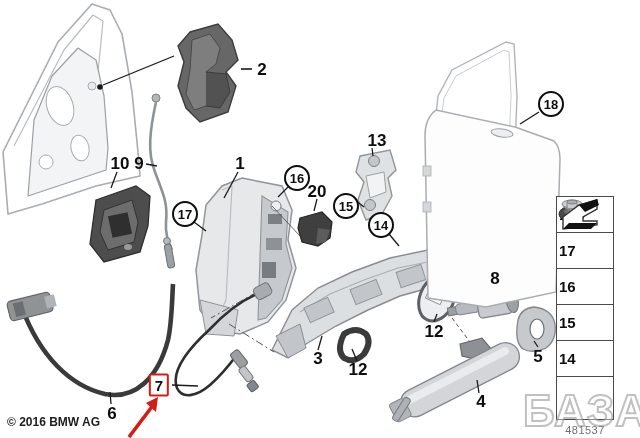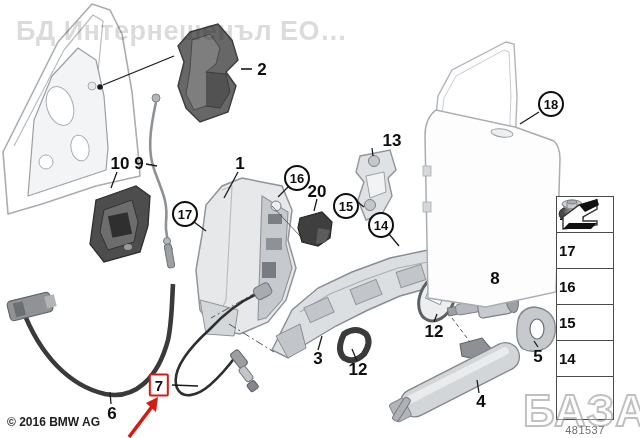--- a/index.html
+++ b/index.html
@@ -214,26 +214,25 @@
     </g>
 
     <g stroke="#1a1a1a" stroke-width="1.3">
       <line x1="194" y1="222" x2="206" y2="231"></line>
       <line x1="288" y1="187" x2="278" y2="197"></line>
       <line x1="355" y1="200" x2="364" y2="207"></line>
       <line x1="389" y1="234" x2="399" y2="246"></line>
     </g>
   </svg>
 
-  <div class="wm-top">БД Интернешенъл ЕО…</div>
   <div class="wm-bottom">БАЗАР</div>
 
   <div class="callout plain" style="left:262px;top:69px">2</div>
   <div class="callout circled" style="left:551px;top:104px">18</div>
-  <div class="callout plain" style="left:392px;top:140px">13</div>
+  <div class="callout plain" style="left:377px;top:140px">13</div>
   <div class="callout plain" style="left:120px;top:163px">10</div>
   <div class="callout plain" style="left:139px;top:163px">9</div>
   <div class="callout plain" style="left:240px;top:163px">1</div>
   <div class="callout circled" style="left:297px;top:178px">16</div>
   <div class="callout plain" style="left:317px;top:191px">20</div>
   <div class="callout circled" style="left:185px;top:214px">17</div>
   <div class="callout circled" style="left:346px;top:206px">15</div>
   <div class="callout circled" style="left:381px;top:225px">14</div>
   <div class="callout plain" style="left:495px;top:278px">8</div>
   <div class="callout plain" style="left:434px;top:331px">12</div>

